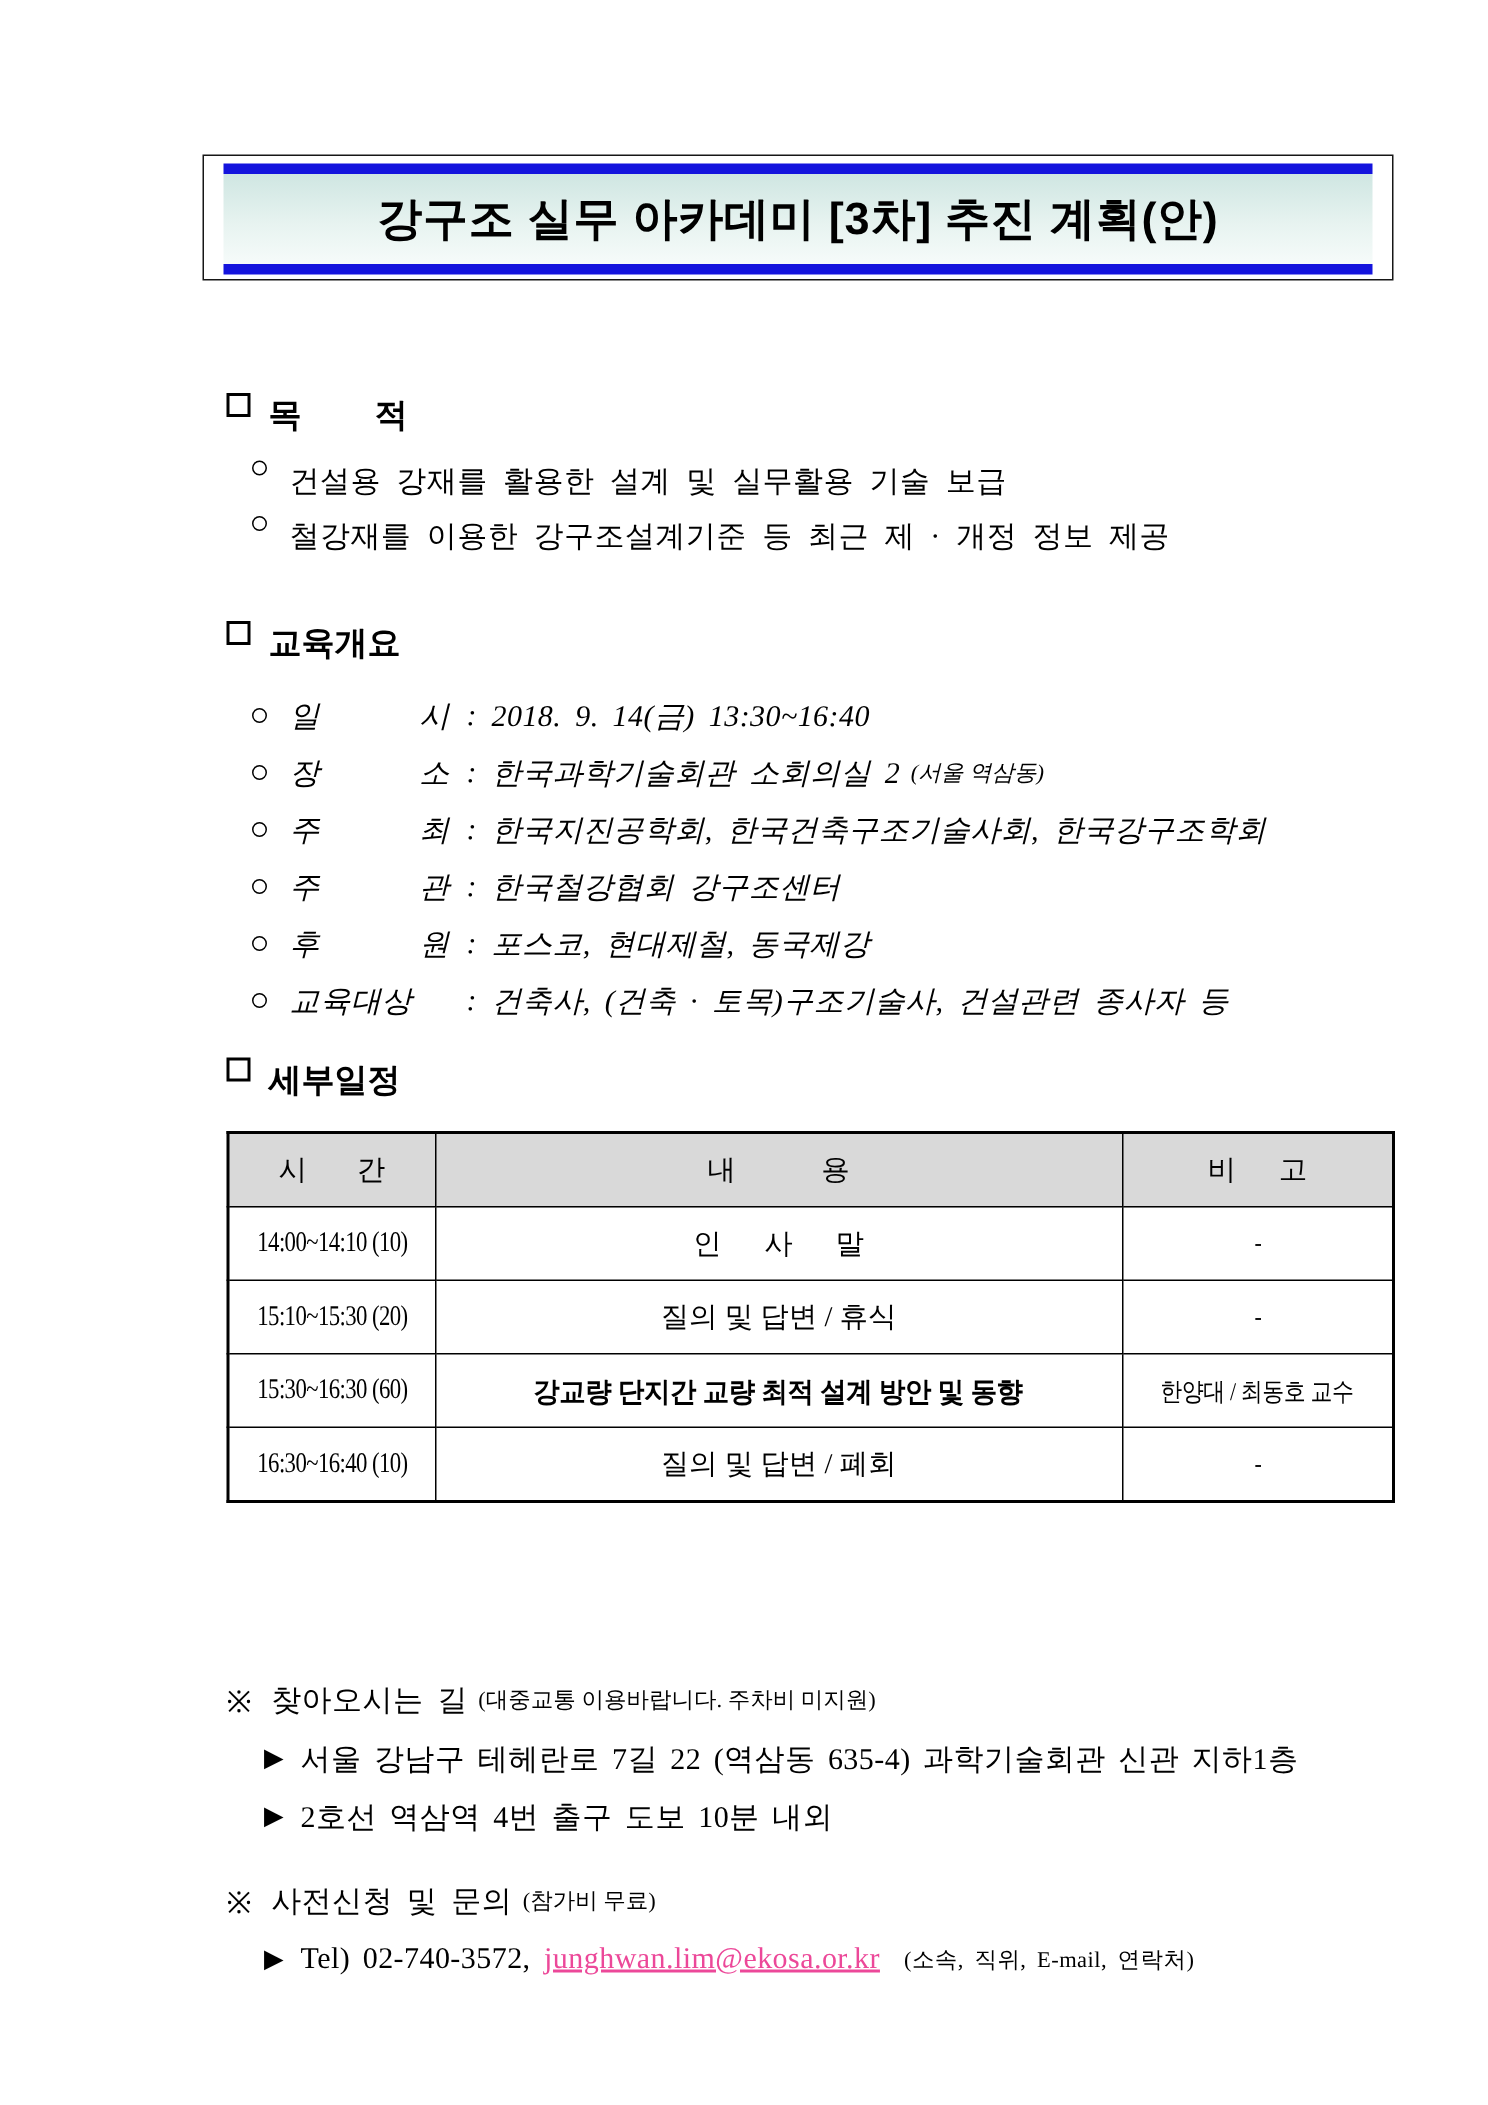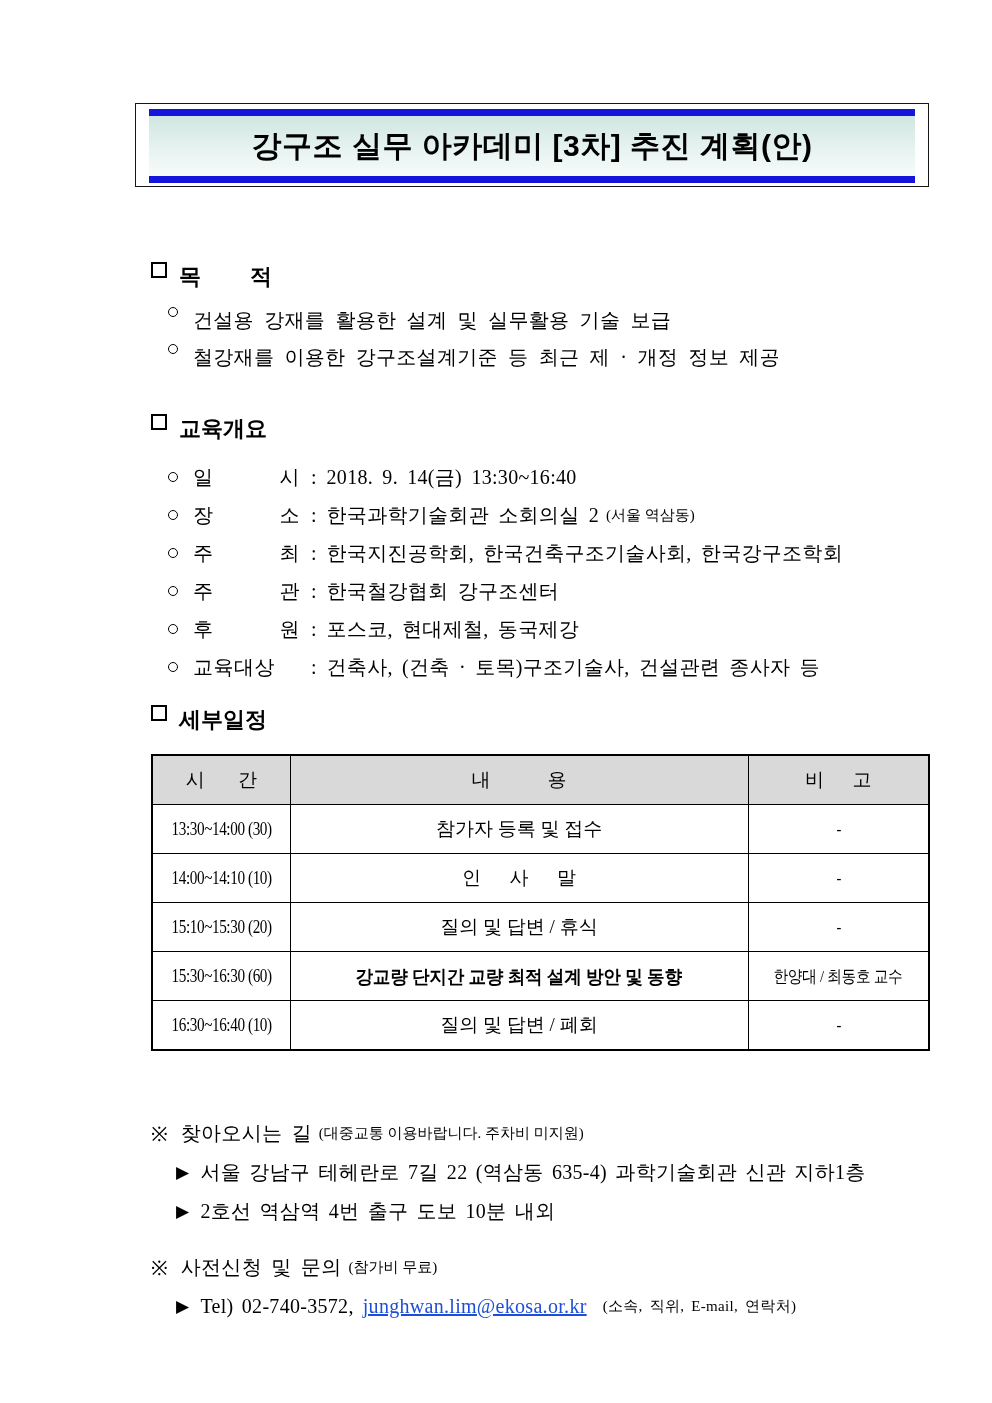--- a/index.html
+++ b/index.html
@@ -73,21 +73,21 @@
     border: 1.5px solid #000;
     border-radius: 50%;
     margin: 0 15px 0 17px;
     flex: none;
     box-sizing: border-box;
   }
 
   
   #sec-overview { position: absolute; left: 113px; top: 414px; }
   .info-rows { margin-top: 14px; }
-  .info-row { display: flex; align-items: center; height: 38px; font-size: 20px; }
+  .info-row { display: flex; align-items: center; height: 38px; font-size: 20px; font-style: italic; }
   .label {
     display: inline-block;
     width: 112px;
     white-space: pre;
     letter-spacing: 0.5px;
     flex: none;
   }
   .colon { margin: 0 10px 0 6px; }
   .val { word-spacing: 4px; letter-spacing: 0.3px; white-space: nowrap; }
   .small { font-size: 15px; margin-left: 7px; white-space: nowrap; }
@@ -154,21 +154,21 @@
     display: flex; align-items: center;
     height: 30px;
     margin-top: 9px;
     margin-left: 25px;
     word-spacing: 3px;
     letter-spacing: 0.3px;
     white-space: nowrap;
   }
   .arr { font-size: 17px; margin-right: 11px; }
   .email {
-    color: #1d4ed8;
+    color: #ec4899;
     text-decoration: underline;
     margin: 0 9px;
   }
 </style>
 </head>
 <body>
 
 <div class="page">
 
   <div class="banner-outer">
@@ -254,25 +254,20 @@
         </colgroup>
       <thead>
         <tr>
           <th><span class="pre">시       간</span></th>
           <th><span class="pre">내            용</span></th>
           <th><span class="pre">비      고</span></th>
         </tr>
       </thead>
       <tbody>
         <tr>
-          <td class="t-time"><span class="cond">13:30~14:00 (30)</span></td>
-          <td class="t-content"><span class="pre">참가자 등록 및 접수</span></td>
-          <td class="t-remark"><span class="cond-r">-</span></td>
-        </tr>
-        <tr>
           <td class="t-time"><span class="cond">14:00~14:10 (10)</span></td>
           <td class="t-content"><span class="pre">인      사      말</span></td>
           <td class="t-remark"><span class="cond-r">-</span></td>
         </tr>
         <tr>
           <td class="t-time"><span class="cond">15:10~15:30 (20)</span></td>
           <td class="t-content"><span class="pre">질의 및 답변 / 휴식</span></td>
           <td class="t-remark"><span class="cond-r">-</span></td>
         </tr>
         <tr class="lecture">

